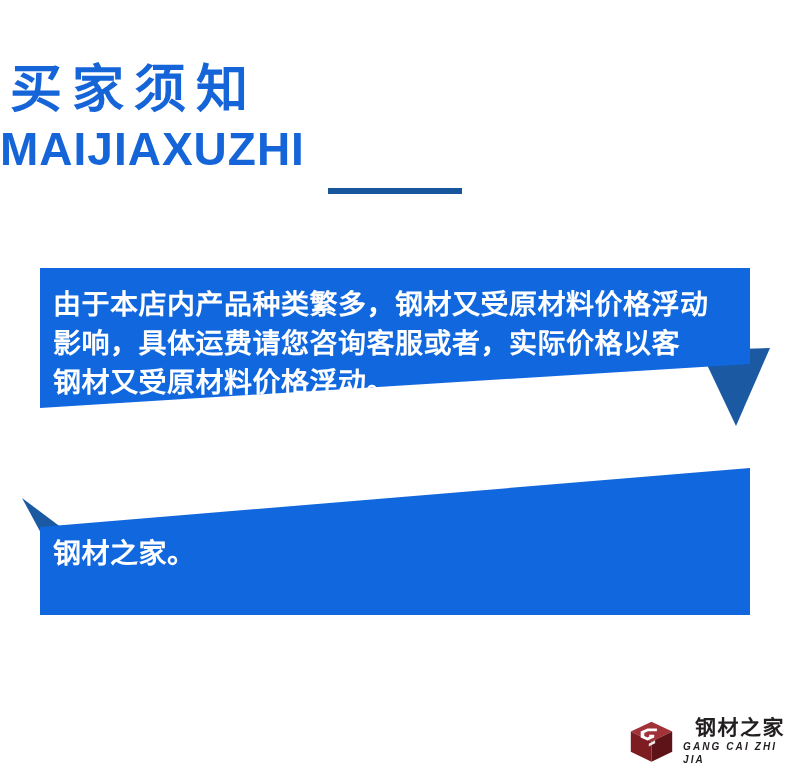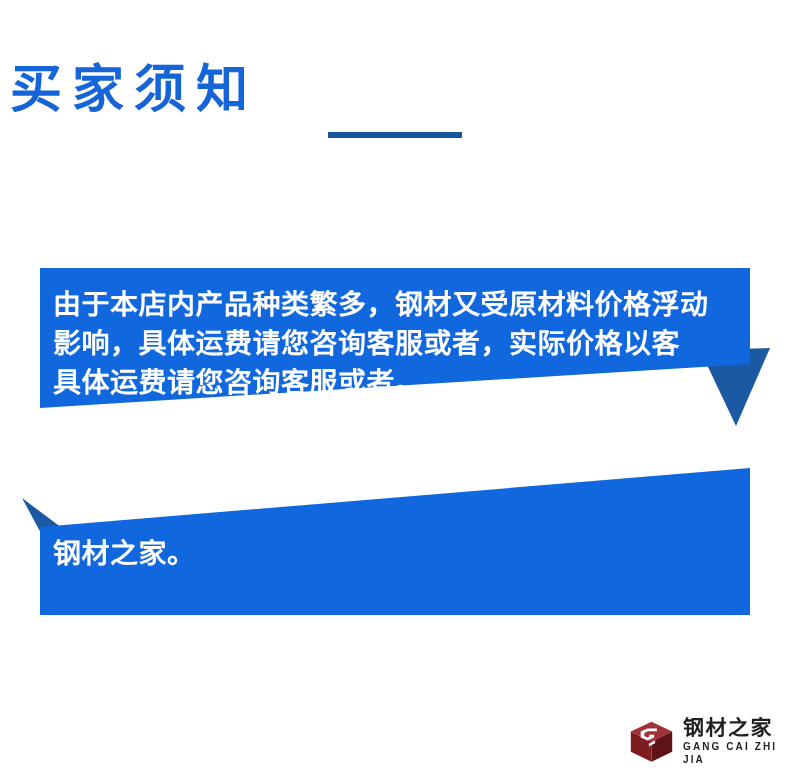--- a/index.html
+++ b/index.html
@@ -122,53 +122,56 @@
     flex-direction: column;
     justify-content: center;
   }
   .logo-cn {
     font-size: 21px;
     line-height: 23px;
     font-weight: 700;
     letter-spacing: 1.5px;
     color: #231f20;
     font-family: "DejaVu Sans", sans-serif;
+    text-align: right;
   }
   .logo-en {
     font-size: 10px;
     line-height: 13px;
     font-weight: 700;
     letter-spacing: 2.1px;
     color: #231f20;
+    font-style: italic;
   }
 </style>
 </head>
 <body>
 
 <div id="page">
 
   <div class="header">
     <div class="header-cn">买家须知</div>
+    <div class="header-en">MAIJIAXUZHI</div>
     <div class="header-rule"></div>
   </div>
 
   <div class="section" style="top:248px; height:200px;">
 
     <svg class="panel-svg" viewBox="0 0 790 200" preserveAspectRatio="none">
 
       <polygon points="700,102 770,100 736,178" fill="#1b5aa2"></polygon>
 
       <polygon points="40,20 750,20 750,116 40,160" fill="#1168de"></polygon>
     </svg>
 
 
     <div class="panel-text" style="left:53px; top:37px; width:690px;">
       <div>由于本店内产品种类繁多，钢材又受原材料价格浮动</div>
       <div>影响，具体运费请您咨询客服或者，实际价格以客</div>
-      <div>具体运费请您咨询客服或者。</div>
+      <div>钢材又受原材料价格浮动。</div>
     </div>
   </div>
 
   <div class="section" style="top:440px; height:215px;">
 
     <svg class="panel-svg" viewBox="0 0 790 215" preserveAspectRatio="none">
 
       <polygon points="22,58 62,88 62,132" fill="#1b5aa2"></polygon>
 
       <polygon points="40,87 750,28 750,175 40,175" fill="#1168de"></polygon>

